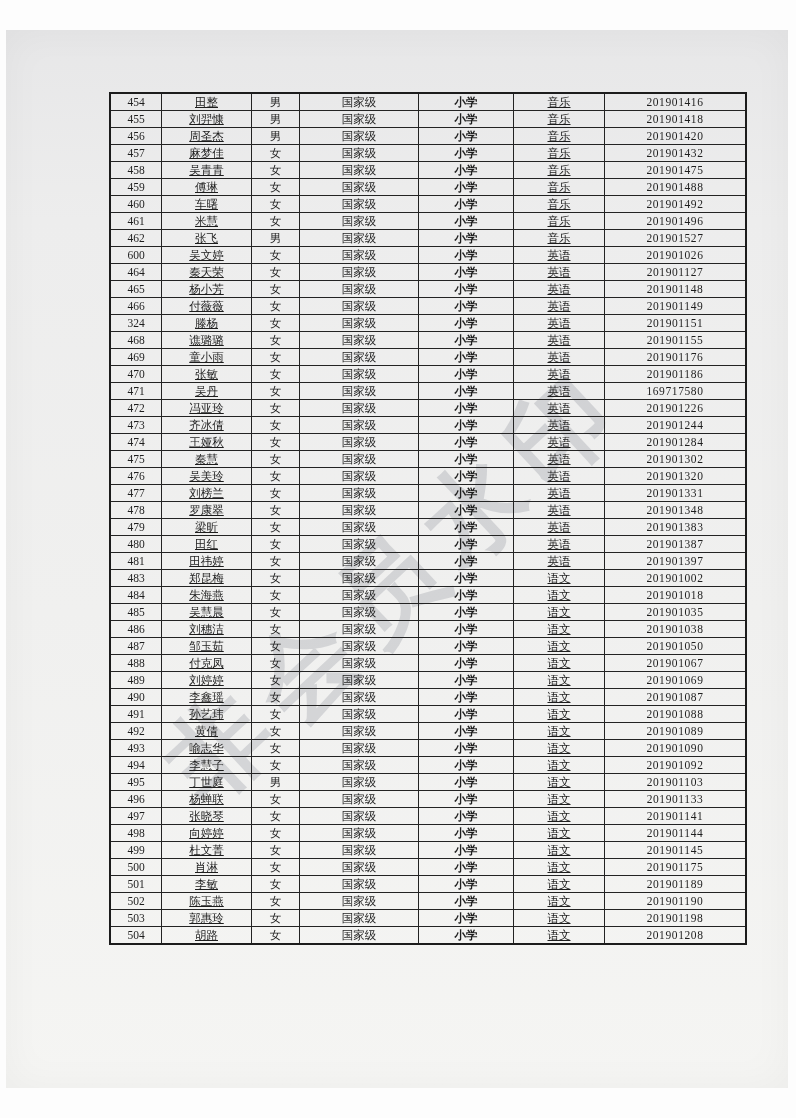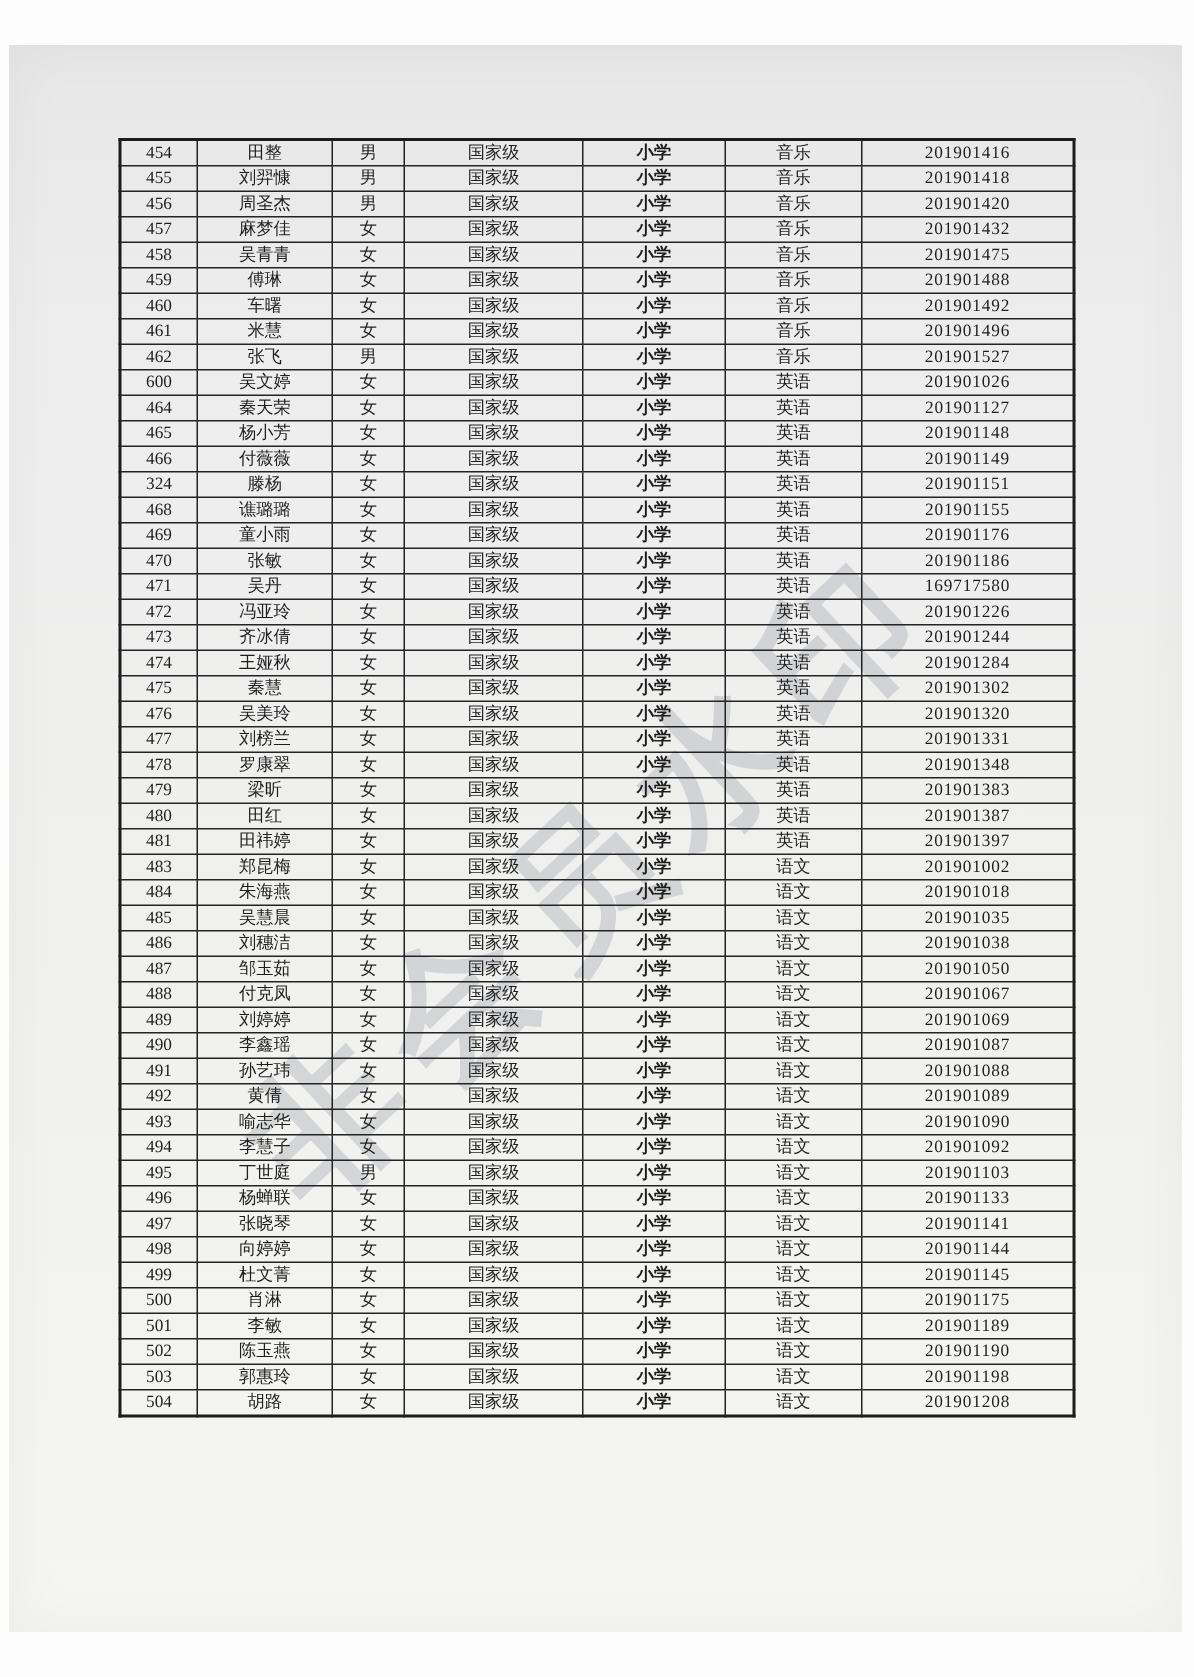--- a/index.html
+++ b/index.html
@@ -33,46 +33,46 @@
     font-weight: bold;
     letter-spacing: 16px;
     white-space: nowrap;
     color: rgba(138, 140, 150, 0.28);
     transform: rotate(-43deg);
     pointer-events: none;
     user-select: none;
   }
   table.roster {
     position: absolute;
-    left: 73px;
+    left: 103px;
     top: 62px;
     z-index: 2;
     border-collapse: collapse;
     border: 2px solid #1c1c1c;
     background: transparent;
     table-layout: fixed;
   }
   table.roster td {
     border: 1px solid #232323;
     height: 16px;
     padding: 0 2px;
     text-align: center;
     vertical-align: middle;
     font-size: 11.5px;
     line-height: 16px;
     color: #1e1e1e;
     overflow: hidden;
     white-space: nowrap;
   }
   td.col-no      { width: 46px;  font-size: 11.5px; }
-  td.col-name    { width: 85px;  }
+  td.col-name    { width: 85px; text-decoration: underline;  }
   td.col-gender  { width: 43px;  }
   td.col-level   { width: 114px; }
   td.col-stage   { width: 90px; font-weight: bold;  }
-  td.col-subject { width: 86px;  }
+  td.col-subject { width: 86px; text-decoration: underline;  }
   td.col-id      { width: 136px; letter-spacing: 0.6px; }
 </style>
 </head>
 <body>
 
 <div class="scan">
   <div class="paper">
     <div class="watermark">非会员水印</div>
     <table class="roster">
       <tbody id="roster-body">

